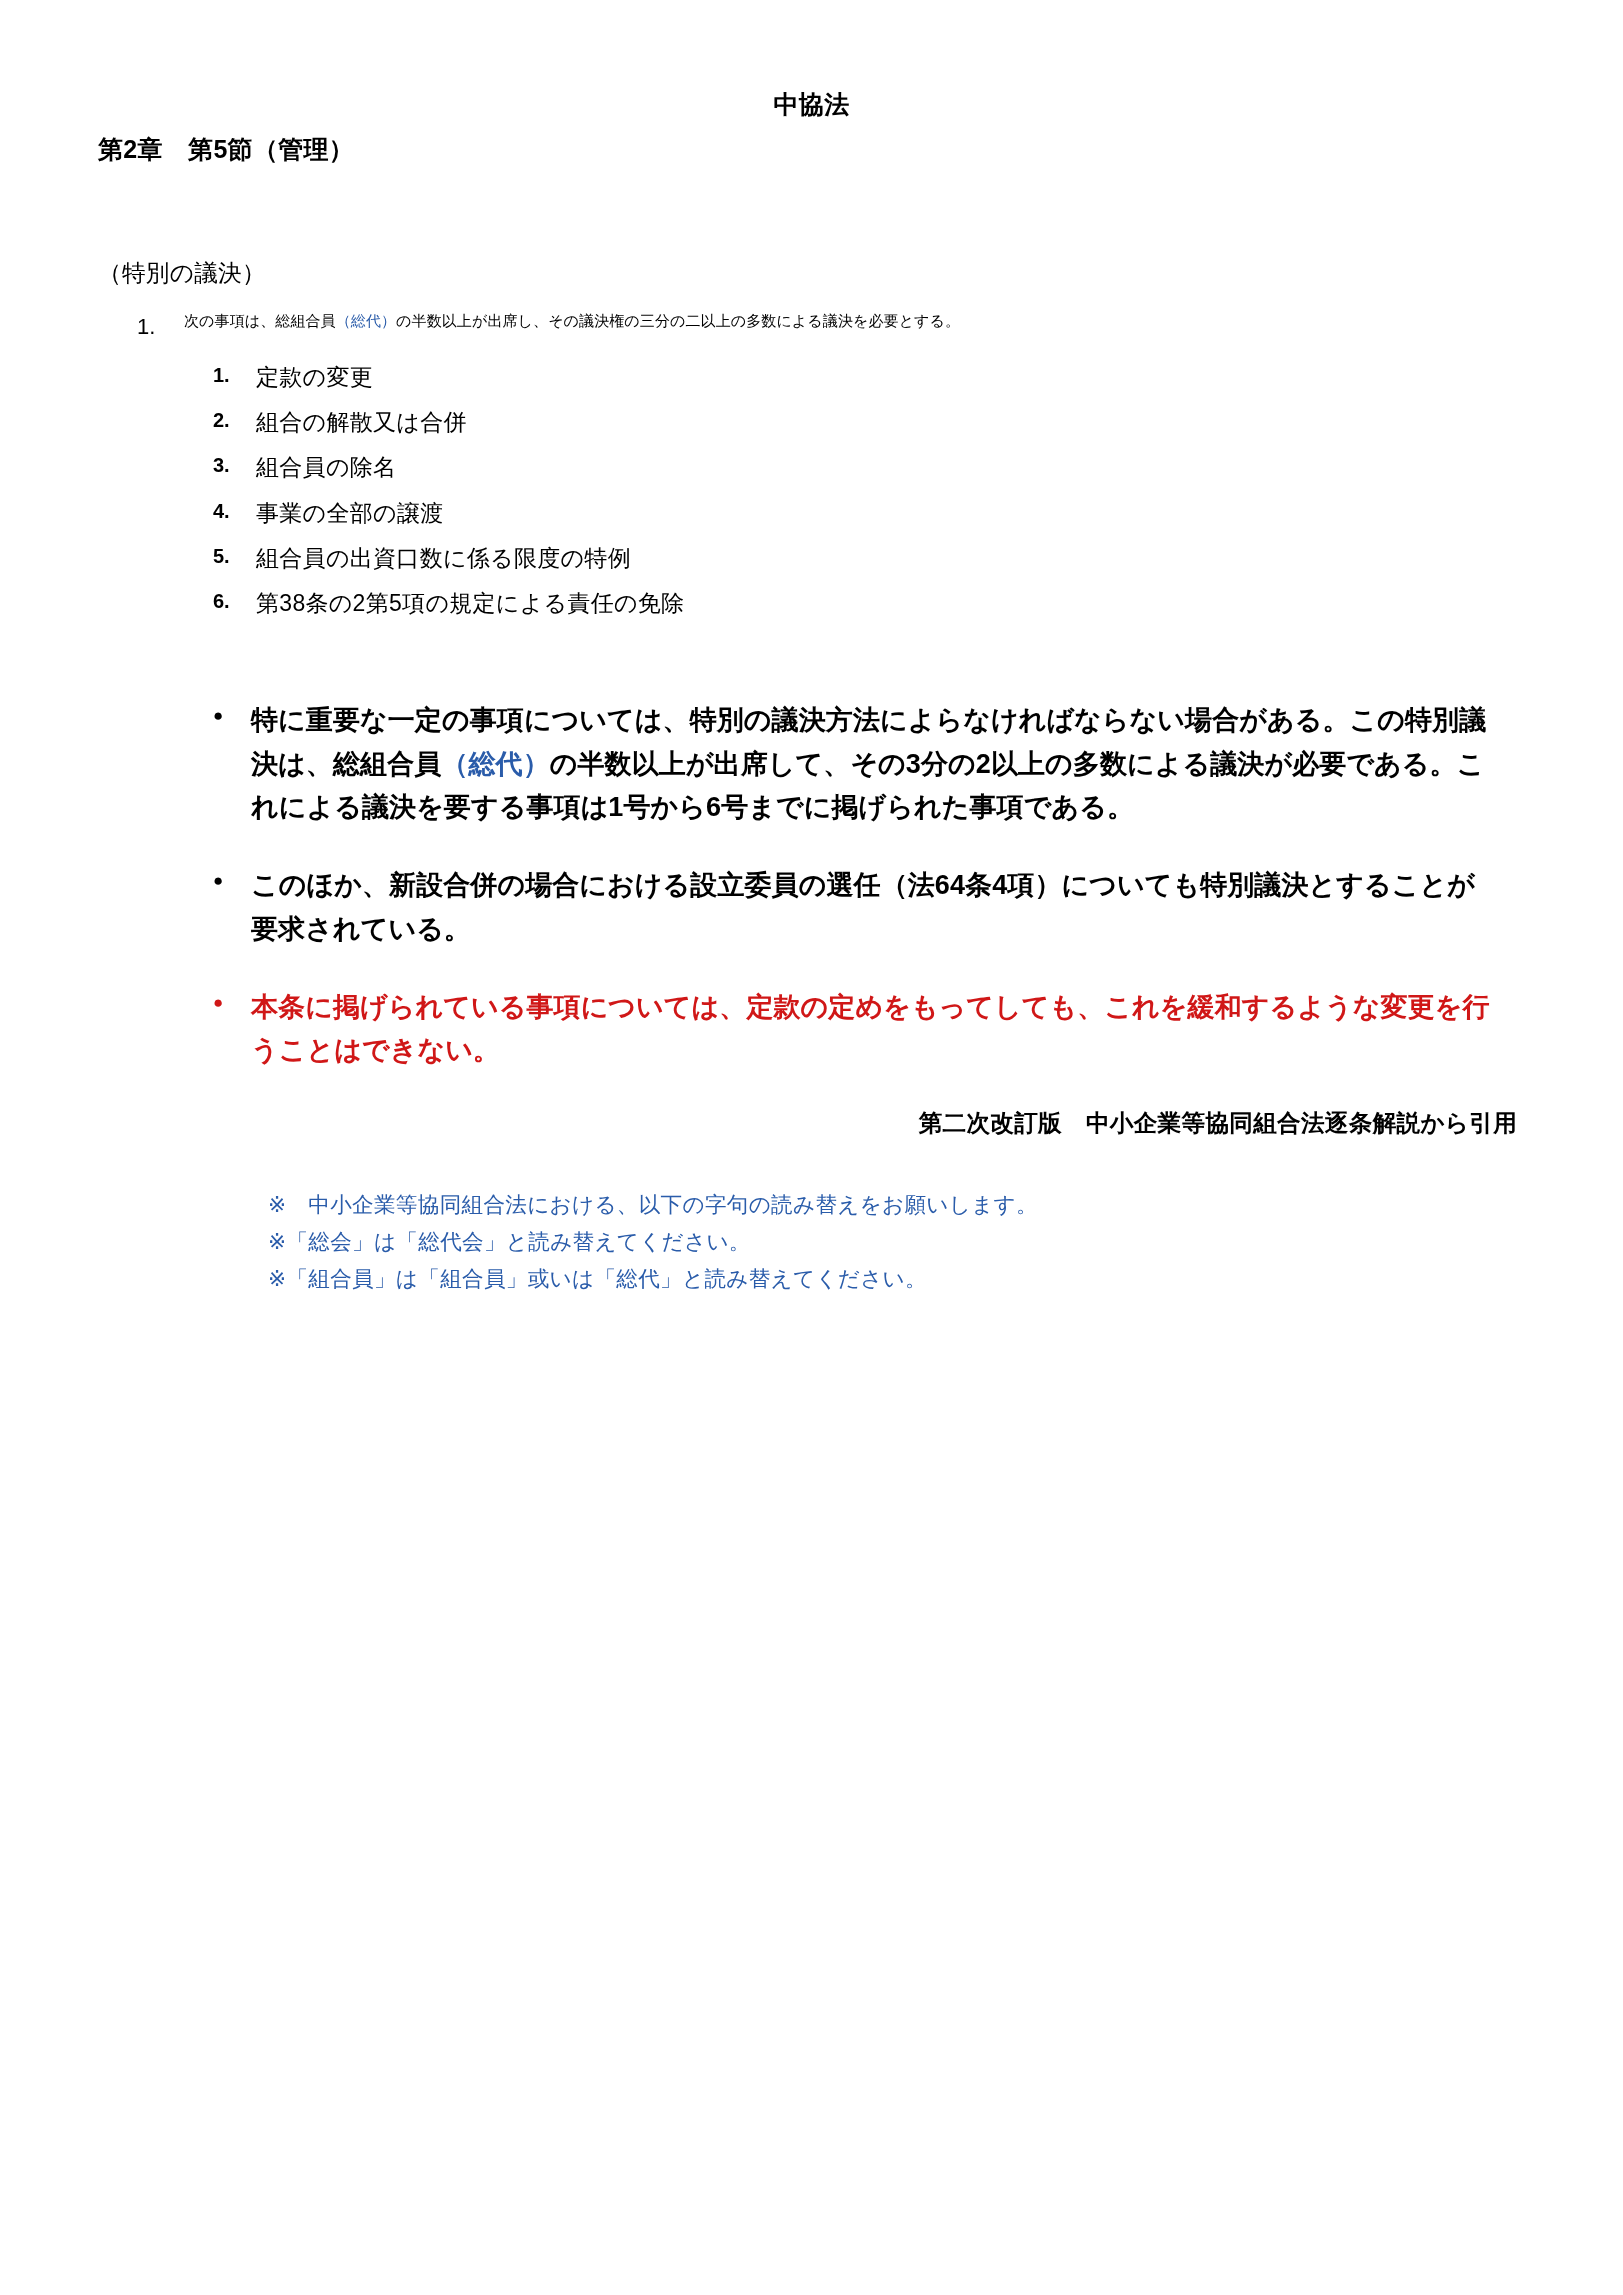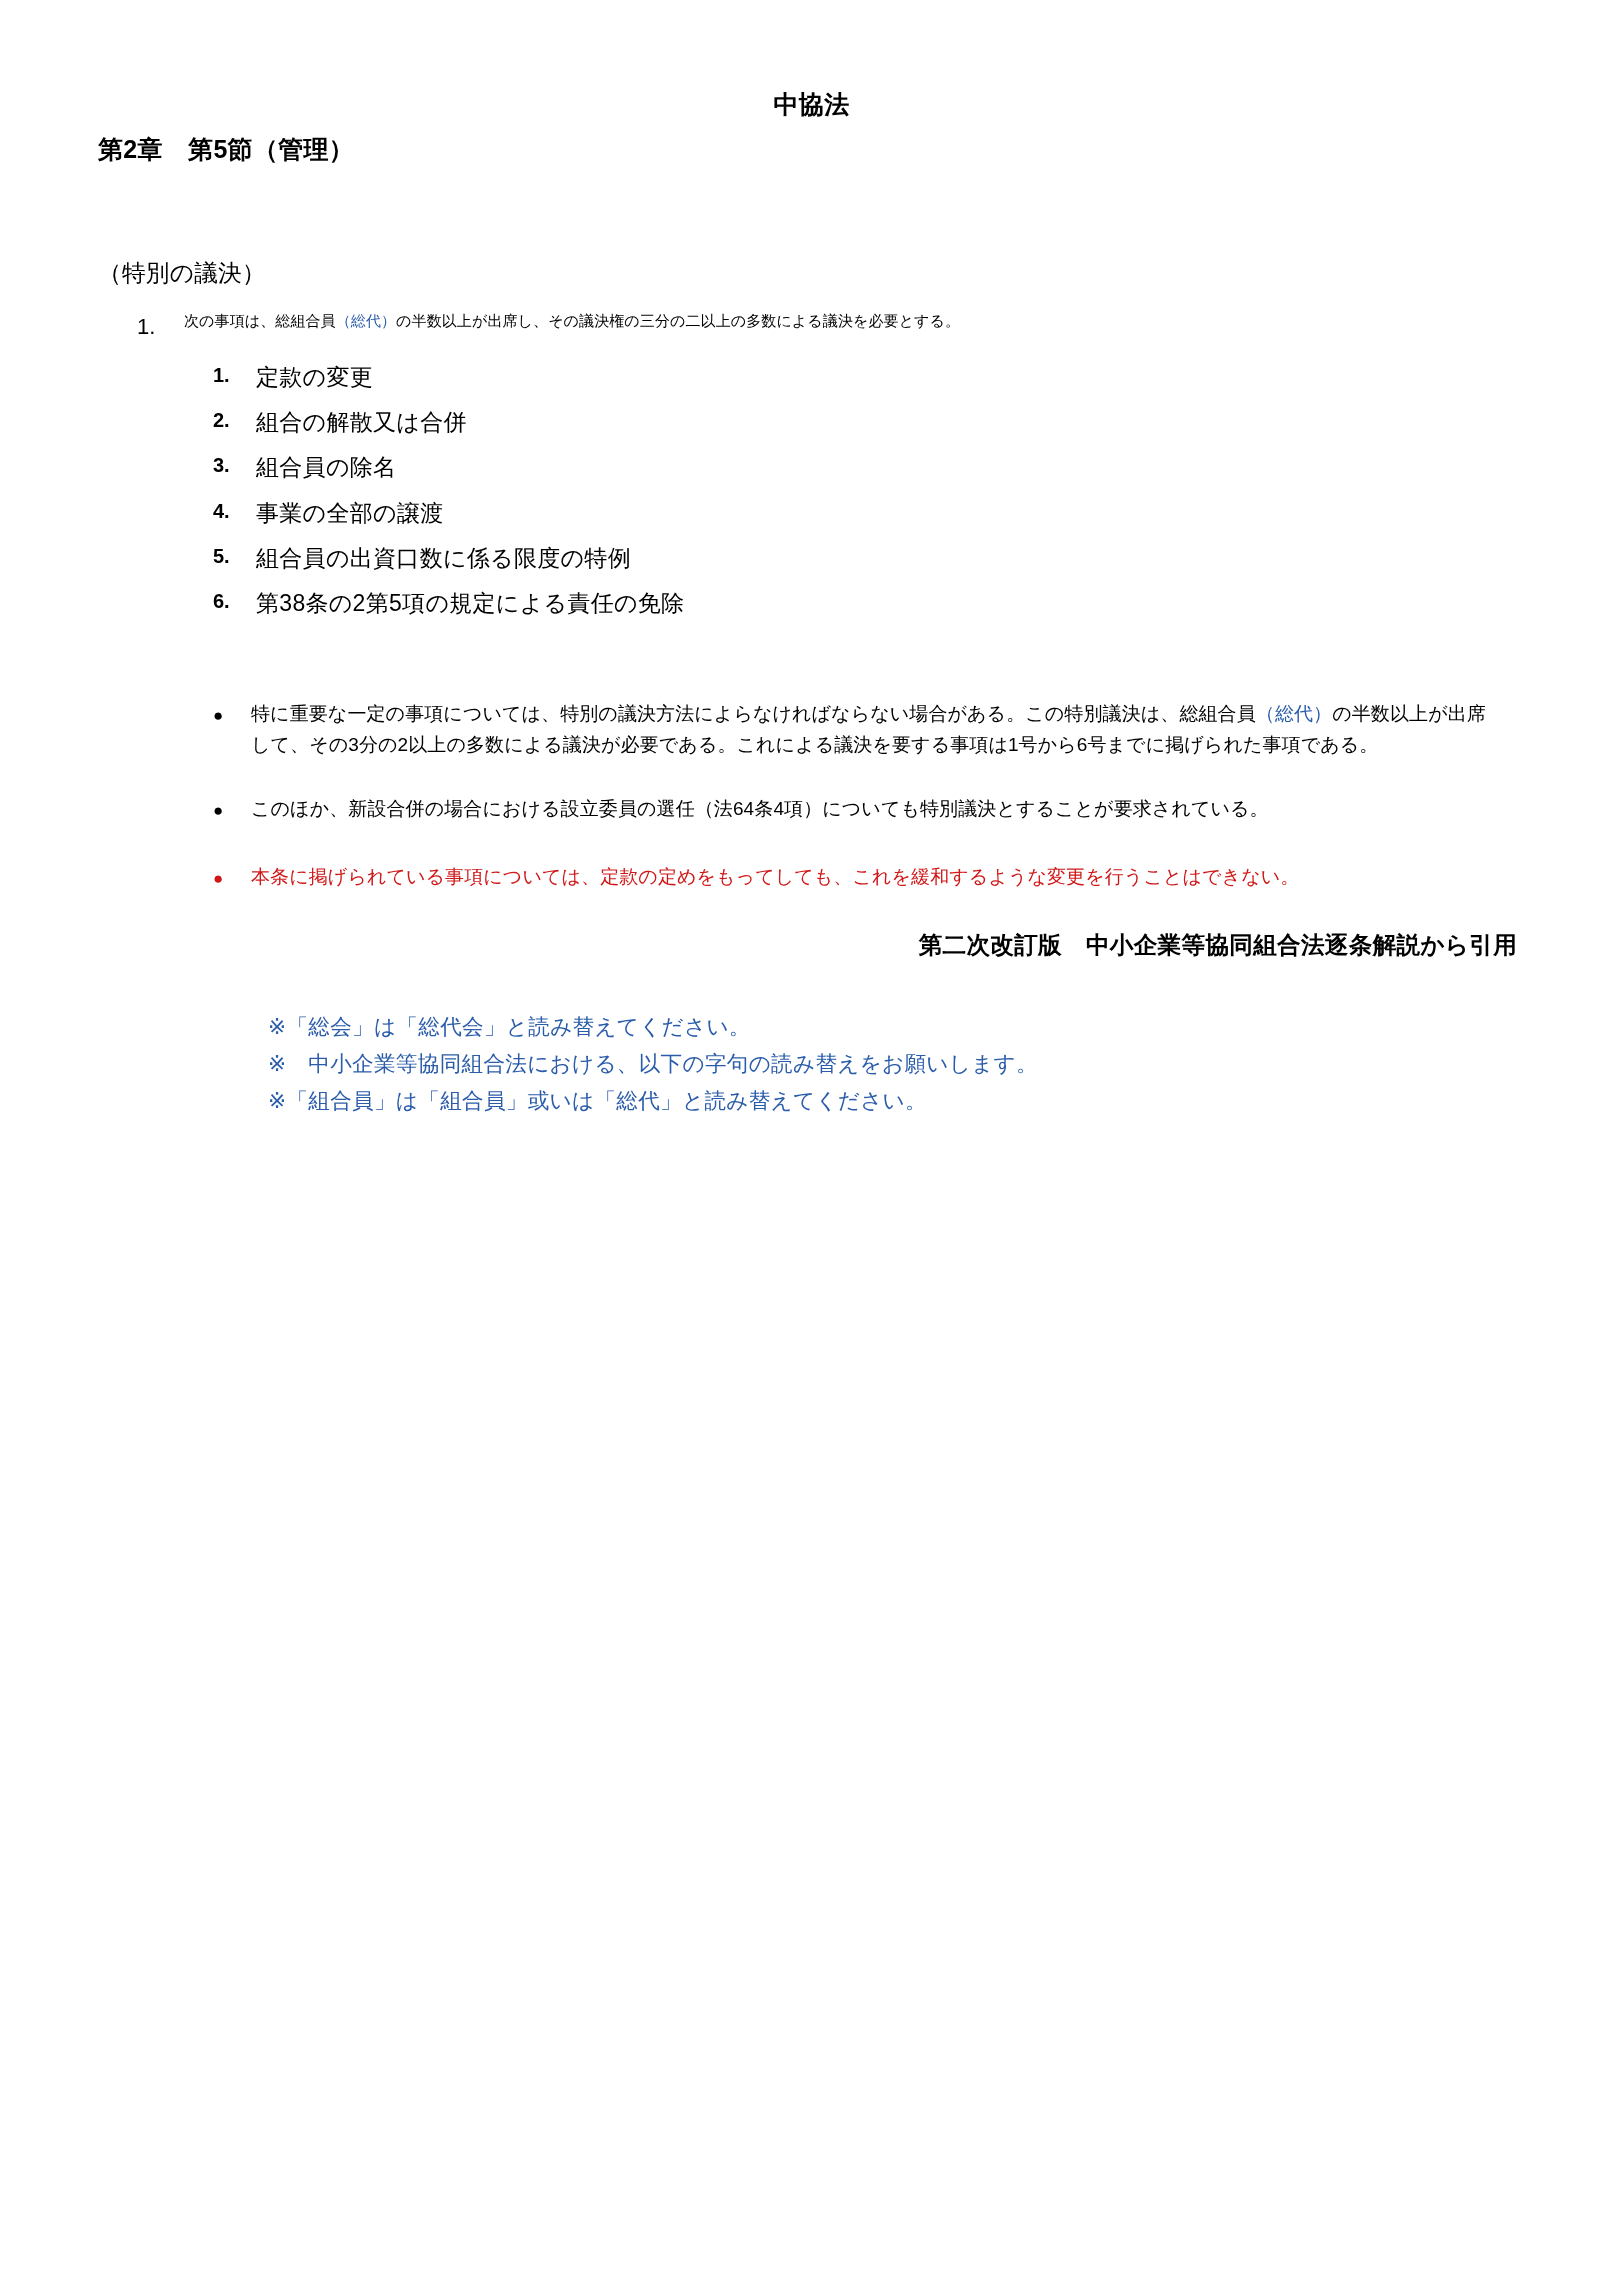--- a/index.html
+++ b/index.html
@@ -95,24 +95,25 @@
     display: flex;
     margin-bottom: 34px;
   }
   .bullet-item .dot {
     width: 38px;
     flex: 0 0 38px;
     font-size: 17px;
     line-height: 1.95;
   }
   .bullet-item .text {
-    font-size: 19px;
+    font-size: 27px;
     line-height: 1.62;
     letter-spacing: 0.1px;
     max-width: 1243px;
+    font-weight: bold;
   }
   .bullet-item.red .dot,
   .bullet-item.red .text {
     color: #d01717;
   }
   .citation {
     text-align: right;
     font-size: 23.6px;
     font-weight: bold;
     padding-right: 7.9px;
@@ -186,19 +187,19 @@
     <div class="bullet-item red">
       <div class="dot">●</div>
       <div class="text"><span>本条に掲げられている事項については、定款の定めをもってしても、これを緩和するような変更を行うことはできない。</span></div>
     </div>
 
   </div>
 
   <div class="citation">第二次改訂版　中小企業等協同組合法逐条解説から引用</div>
 
   <div class="notes">
+    <div class="note-line">※　中小企業等協同組合法における、以下の字句の読み替えをお願いします。</div>
     <div class="note-line">※「総会」は「総代会」と読み替えてください。</div>
-    <div class="note-line">※　中小企業等協同組合法における、以下の字句の読み替えをお願いします。</div>
     <div class="note-line">※「組合員」は「組合員」或いは「総代」と読み替えてください。</div>
   </div>
 
 </div>
 
 
 </body></html>

